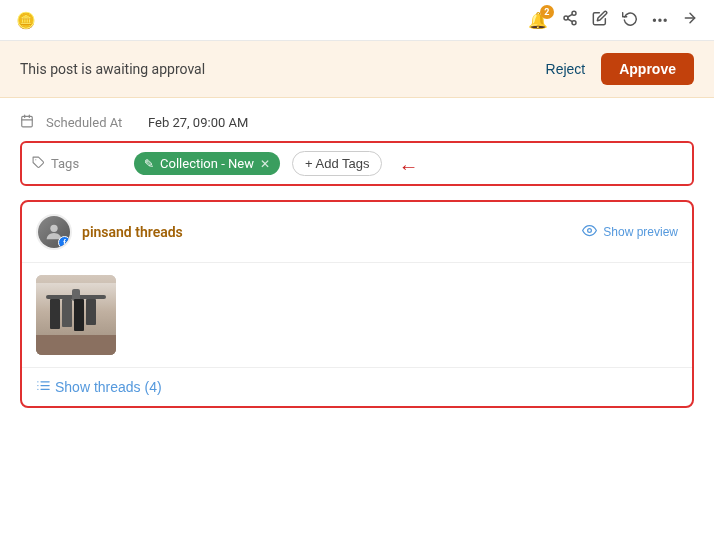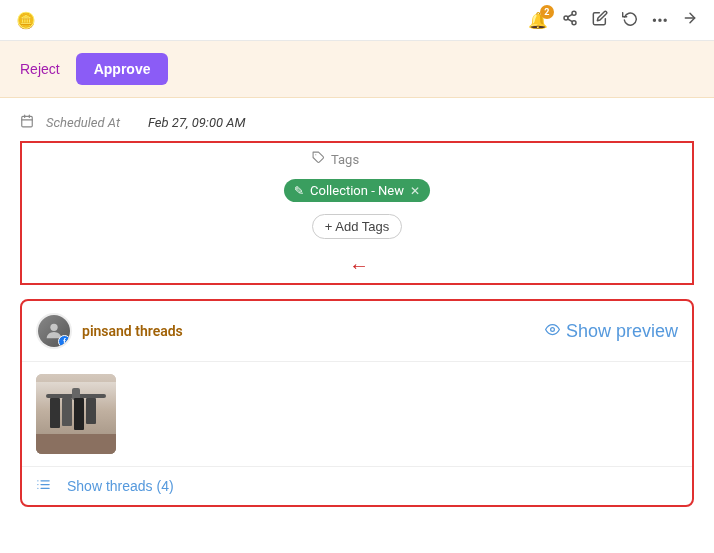--- a/index.html
+++ b/index.html
@@ -72,27 +72,27 @@
       color: #444;
     }
     .banner-actions {
       display: flex;
       align-items: center;
       gap: 16px;
     }
     .reject-btn {
       background: none;
       border: none;
-      color: #a21caf;
+      color: #0c4a6e;
       font-size: 14px;
       font-weight: 500;
       cursor: pointer;
     }
     .approve-btn {
-      background: #8b5cf6;
+      background: #c2410c;
       color: #fff;
       border: none;
       border-radius: 6px;
       padding: 8px 18px;
       font-size: 14px;
       font-weight: 600;
       cursor: pointer;
     }
 
     
@@ -108,21 +108,20 @@
     }
 
     
     .meta-row {
       display: flex;
       align-items: center;
       gap: 12px;
       margin-bottom: 10px;
       font-size: 13px;
       color: #555;
-      font-style: italic;
     }
     .meta-icon {
       font-size: 14px;
       color: #888;
     }
     .meta-label {
       color: #888;
       min-width: 90px;
     }
     .meta-value {
@@ -130,22 +129,21 @@
     }
 
     
     .tags-row {
       display: flex;
       align-items: center;
       gap: 12px;
       margin-bottom: 14px;
       padding: 8px 10px;
       border: 2px solid #e03030;
-      border-radius: 0;
-      flex-direction: column;
+      border-radius: 6px;
     }
     .tags-label {
       color: #888;
       font-size: 13px;
       min-width: 90px;
       display: flex;
       align-items: center;
       gap: 6px;
     }
     .tag-chip {
@@ -246,21 +244,21 @@
       font-weight: 600;
       color: #a16207;
     }
     .show-preview-btn {
       display: flex;
       align-items: center;
       gap: 6px;
       background: none;
       border: none;
       color: #5599dd;
-      font-size: 18px;
+      font-size: 12px;
       cursor: pointer;
     }
 
     .post-body {
       padding: 12px 14px;
     }
     .post-text {
       font-size: 14px;
       color: #333;
       line-height: 1.5;
@@ -290,21 +288,21 @@
       position: relative;
     }
 
     .post-card-footer {
       border-top: 1px solid #eee;
       padding: 10px 14px;
     }
     .show-threads-btn {
       display: flex;
       align-items: center;
-      gap: 16px;
+      gap: 4px;
       background: none;
       border: none;
       color: #5599dd;
       font-size: 14px;
       cursor: pointer;
     }
     .threads-icon {
       font-size: 14px;
       color: #5599dd;
     }
@@ -346,20 +344,21 @@
     <span class="top-icon">
       <svg width="16" height="16" viewBox="0 0 24 24" fill="none" stroke="#555" stroke-width="2.2" stroke-linecap="round" stroke-linejoin="round">
           <line x1="5" y1="12" x2="19" y2="12"></line>
           <polyline points="12 5 19 12 12 19"></polyline>
         </svg>
     </span>
   </div>
 </div>
 
 <div class="approval-banner">
+  <span class="approval-text">This post is awaiting approval</span>
   <div class="banner-actions">
     <button class="reject-btn">Reject</button>
     <button class="approve-btn">Approve</button>
   </div>
 </div>
 
 <div class="main-content">
 
 
   <div class="meta-row">

